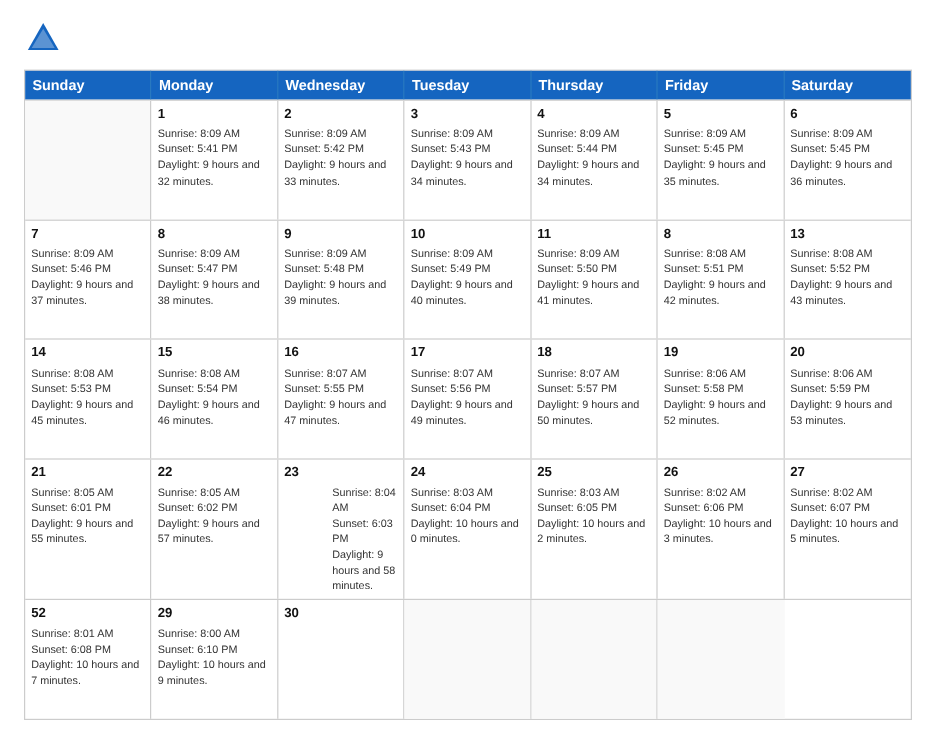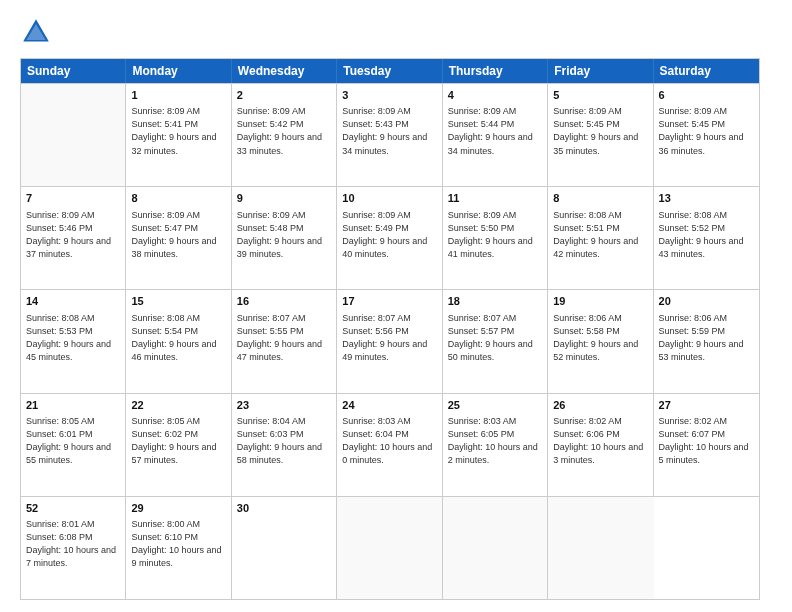--- a/index.html
+++ b/index.html
@@ -264,21 +264,21 @@
 Daylight: 9 hours and 55 minutes.</div>
           </div>
           <div class="cal-cell">
             <div class="day-num">22</div>
             <div class="cell-text" style="white-space: pre-line;">Sunrise: 8:05 AM
 Sunset: 6:02 PM
 Daylight: 9 hours and 57 minutes.</div>
           </div>
           <div class="cal-cell">
             <div class="day-num">23</div>
-            <div class="cell-text" style="white-space: pre-line;">Sunrise: 8:04 AM
+            <div class="cell-text" style="white-space: pre-line; margin-left: 40px;">Sunrise: 8:04 AM
 Sunset: 6:03 PM
 Daylight: 9 hours and 58 minutes.</div>
           </div>
           <div class="cal-cell">
             <div class="day-num">24</div>
             <div class="cell-text" style="white-space: pre-line;">Sunrise: 8:03 AM
 Sunset: 6:04 PM
 Daylight: 10 hours and 0 minutes.</div>
           </div>
           <div class="cal-cell">

